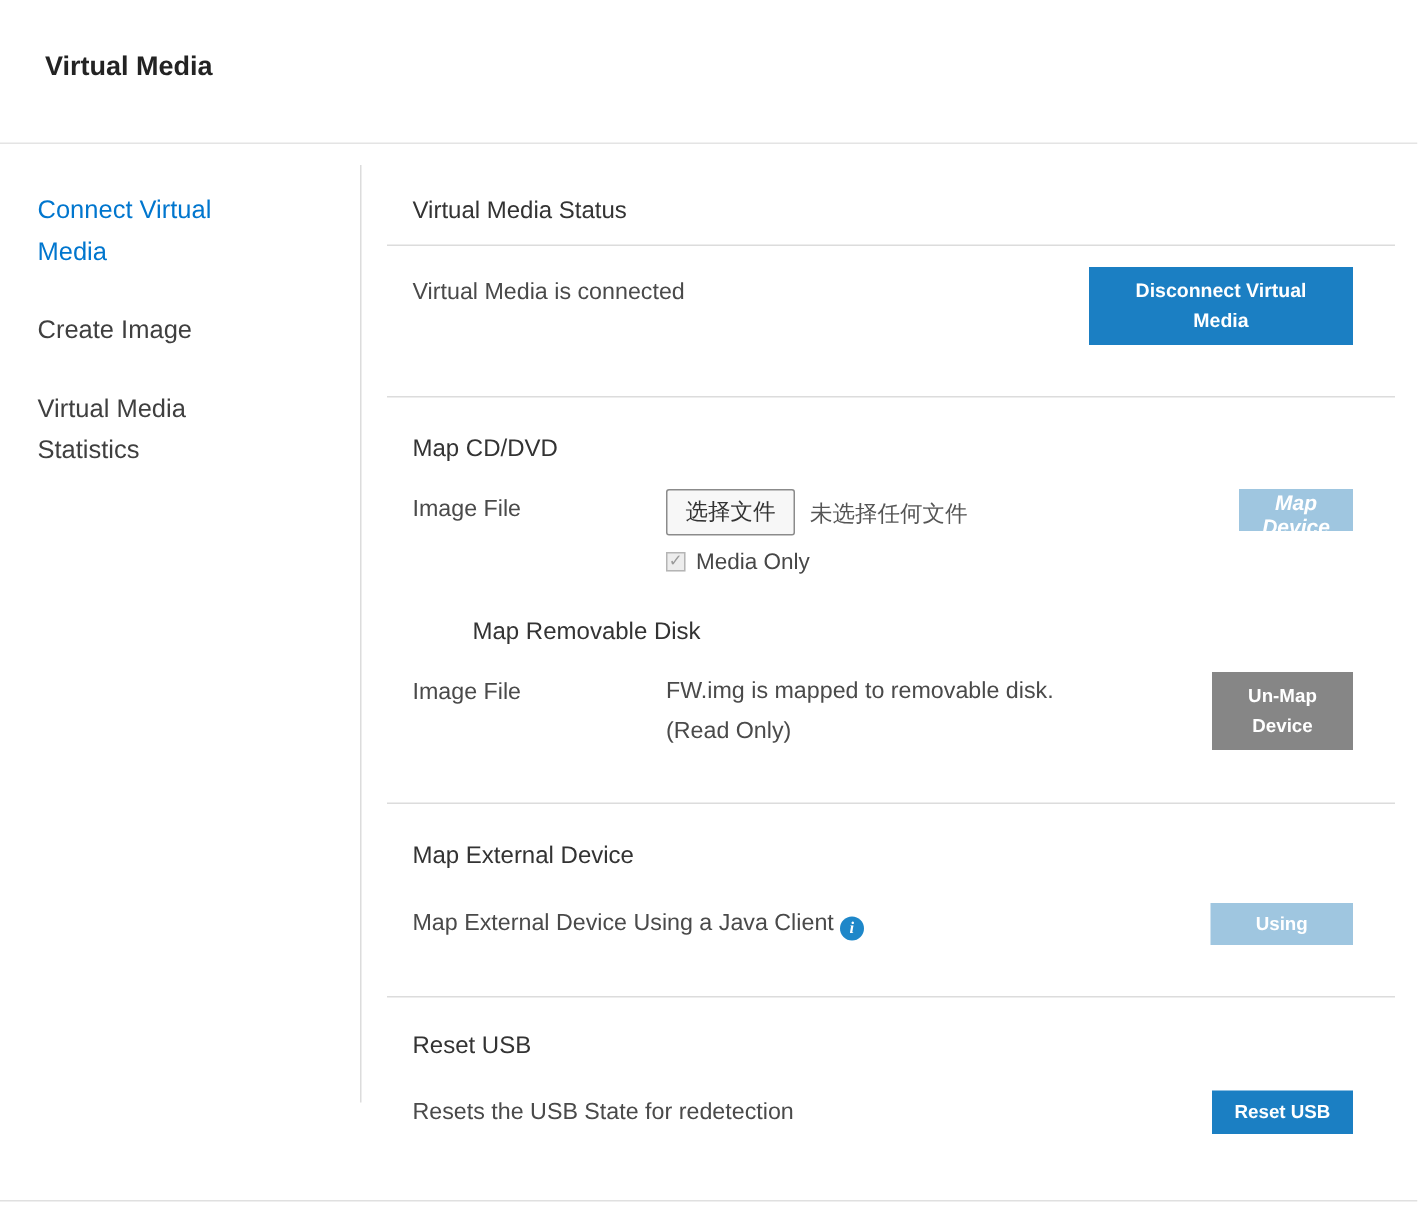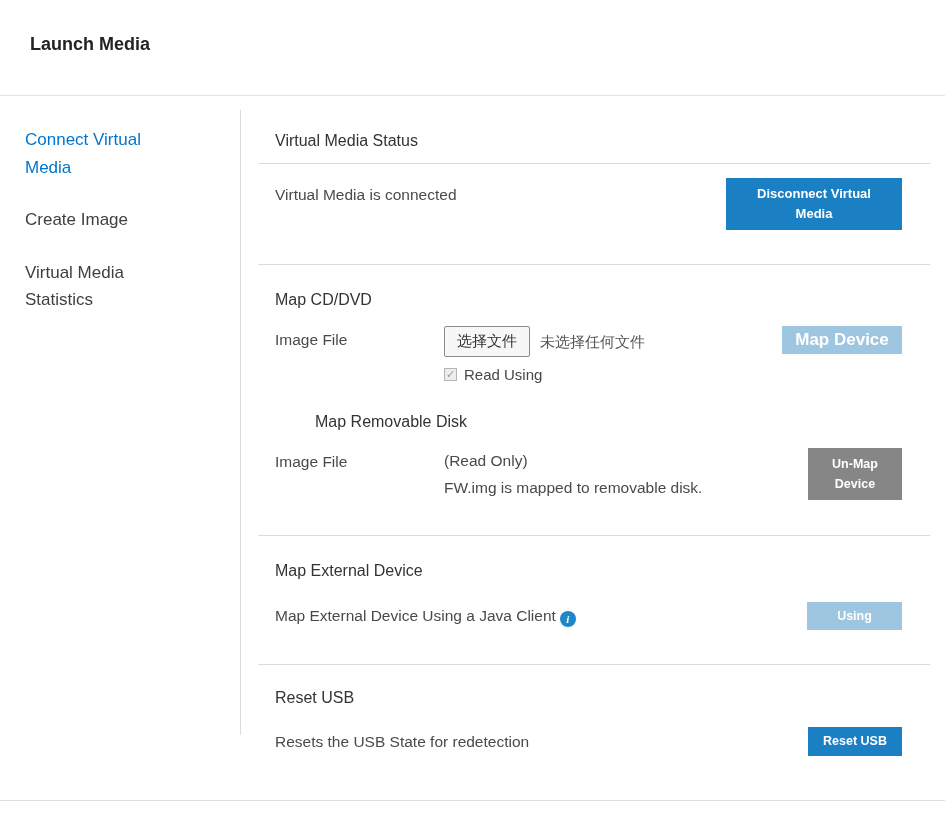--- a/index.html
+++ b/index.html
@@ -129,21 +129,21 @@
     font-weight: 700;
     cursor: pointer;
     display: inline-block;
     text-align: center;
   }
   .btn-blue { background: #1b7fc3; }
   .btn-light { background: #9fc6e0; cursor: default; }
   .btn-gray { background: #868686; }
 
   .btn-disconnect { width: 176px; min-height: 47px; font-size: 13px; line-height: 1.55; padding: 6px 18px; }
-  .btn-map       { width: 120px; height: 28px; font-size: 17px; }
+  .btn-map       { width: 76px; height: 28px; font-size: 14px; font-style: italic; }
   .btn-unmap     { width: 94px; min-height: 48px; font-size: 12.5px; line-height: 1.6; padding: 6px 22px; }
   .btn-launch    { width: 95px;  height: 28px; font-size: 12.5px; }
   .btn-resetusb  { width: 94px;  height: 29px; font-size: 12.5px; }
 
   .cd-row, .removable-row { margin-top: 17px; }
   .mt-heading-lg { margin-top: 26px; }
   .mt-heading-md { margin-top: 30px; margin-left: 40px; }
   .mt-heading-sm { margin-top: 24px; }
 
   
@@ -160,21 +160,21 @@
     width: 82px; height: 36px;
     font-size: 15px;
     font-weight: 400;
     padding-top: 6px;
   }
 </style>
 </head>
 <body>
 
 <div class="dialog-header">
-  <span class="dialog-title">Launch Media</span>
+  <span class="dialog-title">Virtual Media</span>
 </div>
 
 <div class="content">
 
   <div class="sidebar">
     <div class="nav-item active">Connect Virtual Media</div>
     <div class="nav-item">Create Image</div>
     <div class="nav-item">Virtual Media Statistics</div>
   </div>
 
@@ -198,30 +198,30 @@
       <div class="file-widget">
         <button class="choose-file-btn">选择文件</button>
         <span class="no-file-text">未选择任何文件</span>
       </div>
       <div class="spacer"></div>
       <button class="btn btn-light btn-map">Map Device</button>
     </div>
 
     <div class="readonly-row">
       <span class="checkbox">✓</span>
-      <span class="checkbox-label">Read Using</span>
+      <span class="checkbox-label">Media Only</span>
     </div>
 
     <h2 class="section-heading mt-heading-md">Map Removable Disk</h2>
 
     <div class="row removable-row">
       <div class="field-label">Image File</div>
       <div class="two-line-text">
+        <div>FW.img is mapped to removable disk.</div>
         <div>(Read Only)</div>
-        <div>FW.img is mapped to removable disk.</div>
       </div>
       <div class="spacer"></div>
       <button class="btn btn-gray btn-unmap">Un-Map Device</button>
     </div>
 
     <hr class="section-rule">
 
     <h2 class="section-heading mt-heading-lg">Map External Device</h2>
 
     <div class="row external-row">

